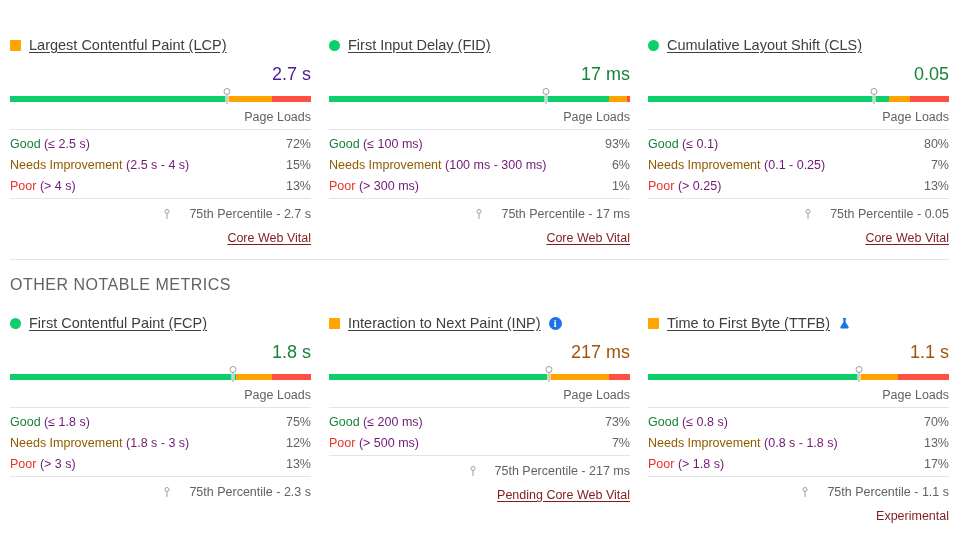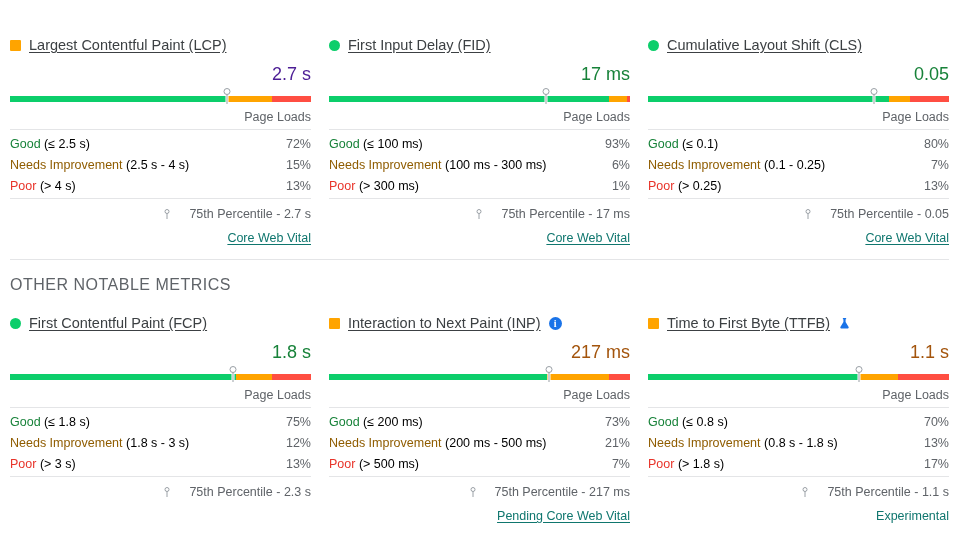--- a/index.html
+++ b/index.html
@@ -97,39 +97,39 @@
   .rows { padding: 3px 0 2px; }
   .row {
     display: flex;
     justify-content: space-between;
     align-items: baseline;
     font-size: 12.5px;
     padding: 3.5px 0;
   }
   .row .lbl { white-space: nowrap; }
   .row .lbl .bucket { font-weight: normal; }
-  .row .lbl .range { color: #000000; }
+  .row .lbl .range { color: #701a75; }
   .row .pct { color: #5f6368; }
 
   .pct-row {
     display: flex;
     justify-content: flex-end;
     align-items: center;
     gap: 16px;
     font-size: 12.5px;
     padding: 8px 0 4px;
     color: #5f6368;
   }
   .pin-glyph { display: block; }
 
   .footer {
     text-align: right;
     font-size: 12.5px;
     padding-top: 6px;
-    color: #0f766e;
+    color: #7f1d1d;
   }
   .footer .link {
     text-decoration: underline;
     text-underline-offset: 2px;
     cursor: pointer;
   }
 
   
   .section-div {
     height: 1px; background: #e4e5e7;
@@ -350,24 +350,20 @@
           </div>
         </div>
         <div class="loads-label">Page Loads</div>
         <div class="rule"></div>
         <div class="rows">
           <div class="row">
             <span class="lbl"><span class="bucket" style="color:#178239">Good</span> <span class="range">(≤ 200 ms)</span></span>
             <span class="pct">73%</span>
           </div>
           <div class="row">
-            <span class="lbl"><span class="bucket" style="color:#8F5C00">Needs Improvement</span> <span class="range">(200 ms - 500 ms)</span></span>
-            <span class="pct">21%</span>
-          </div>
-          <div class="row">
             <span class="lbl"><span class="bucket" style="color:#E8342A">Poor</span> <span class="range">(&gt; 500 ms)</span></span>
             <span class="pct">7%</span>
           </div>
         </div>
         <div class="rule"></div>
         <div class="pct-row">
           <svg class="pin-glyph" width="12" height="12" viewBox="0 0 24 24" fill="none" stroke="#9aa0a6" stroke-width="2">
             <circle cx="12" cy="7" r="4"></circle>
             <line x1="12" y1="11" x2="12" y2="22"></line>
           </svg>

